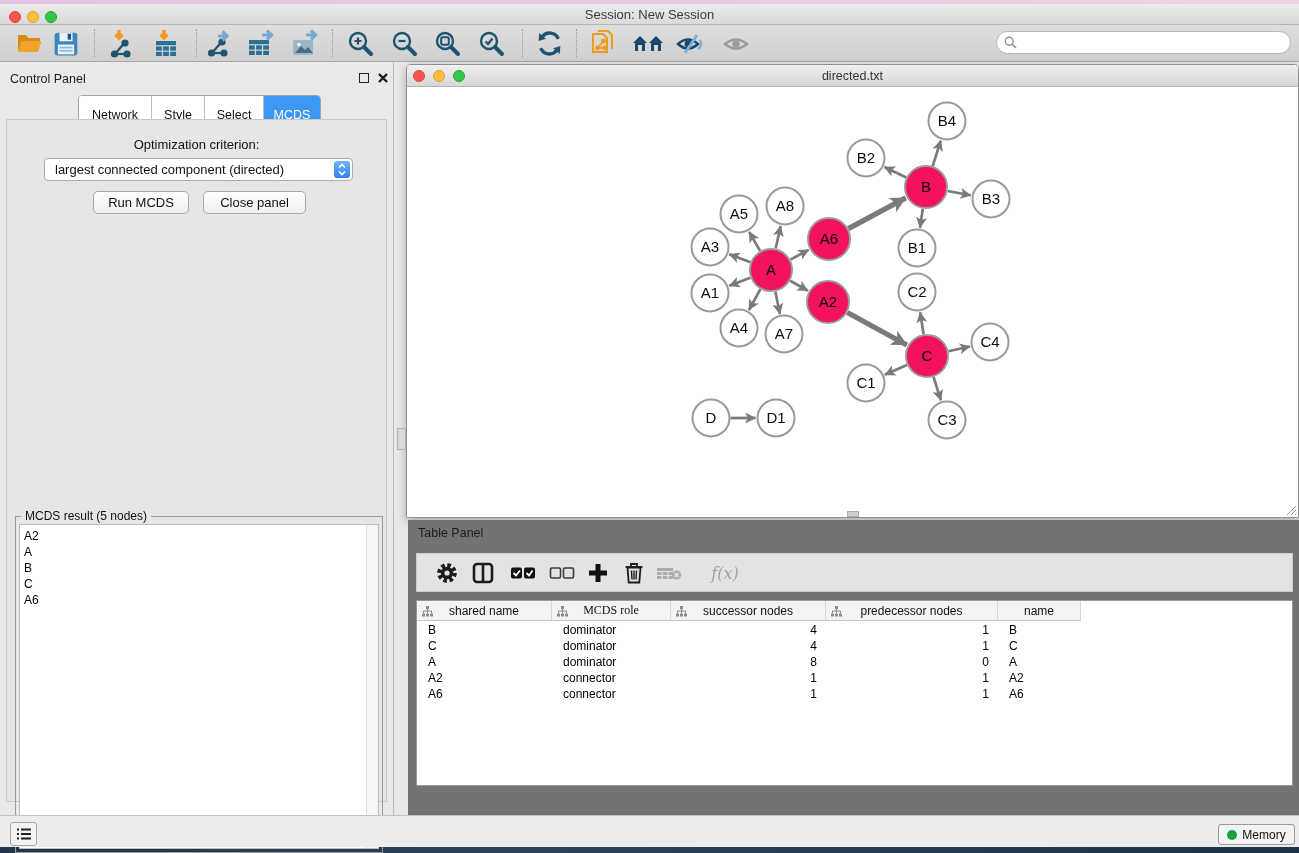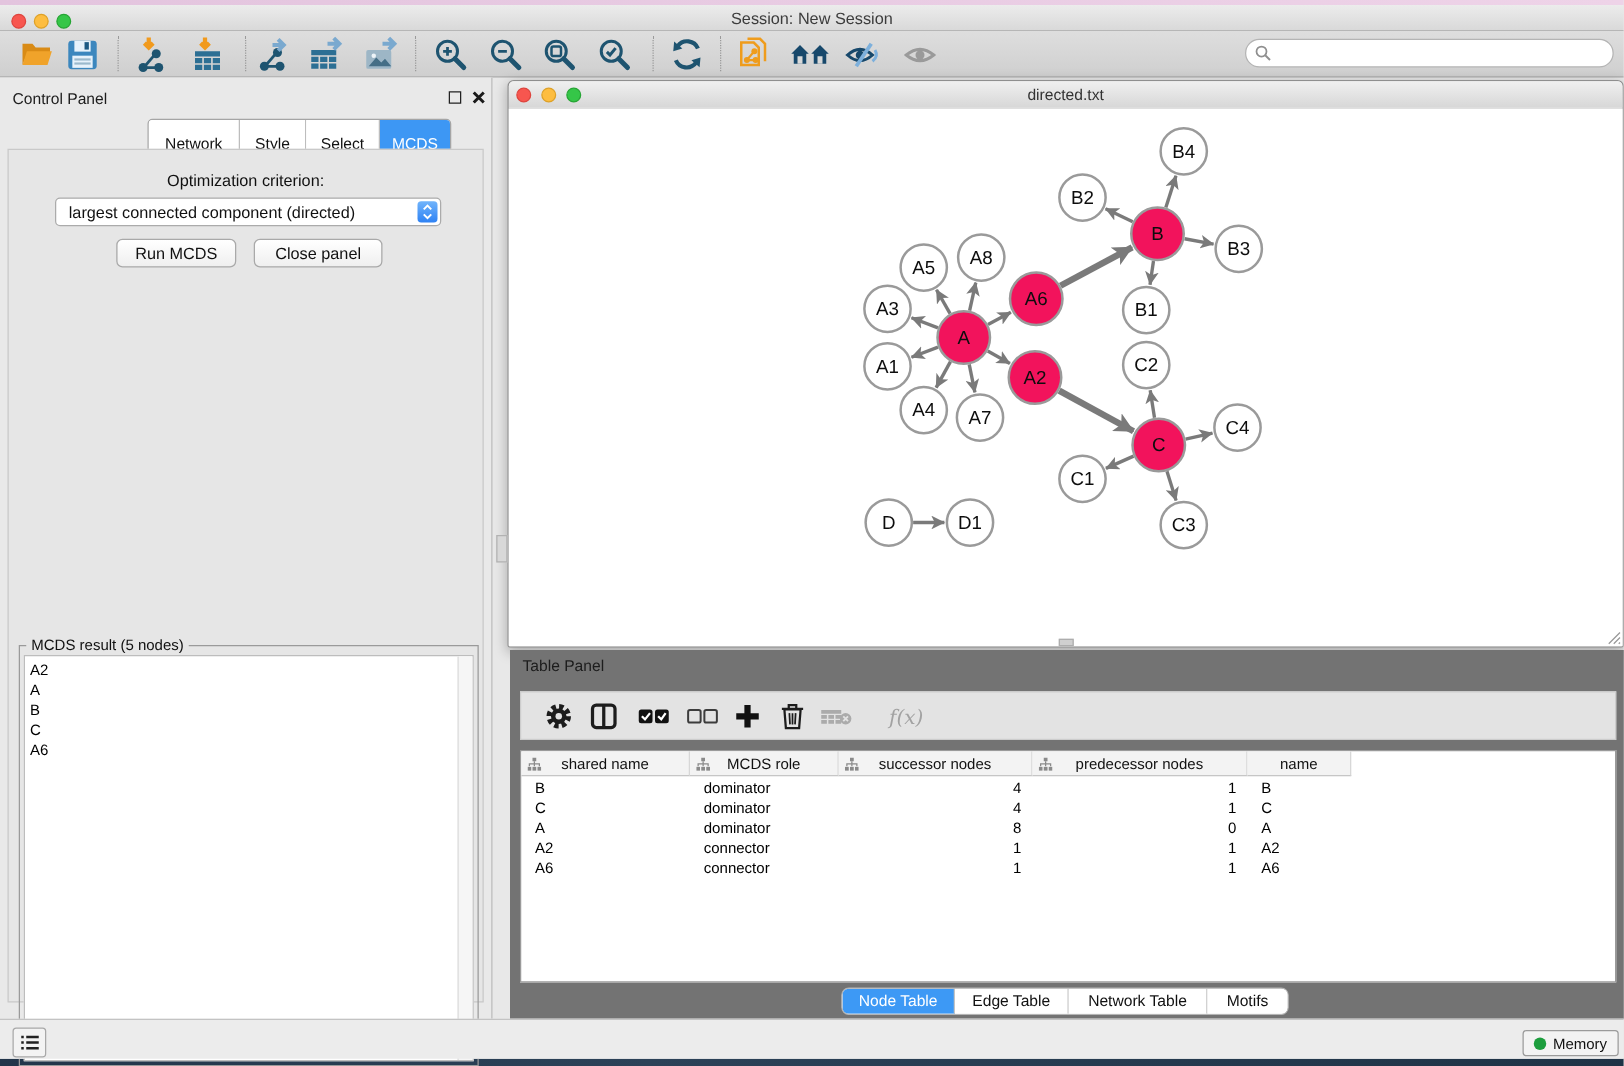--- a/index.html
+++ b/index.html
@@ -28,21 +28,21 @@
   
   #control-panel { left:0; top:62px; width:394px; height:753px; background:#e9e9e9; border-right:1px solid #bcbcbc; }
   .panel-title { font-size:12.5px; color:#1d1d1d; }
   #cp-title { position:absolute; left:10px; top:10px; }
   .float-icon { position:absolute; width:10px; height:10px; border:1.6px solid #222; }
   .close-icon { position:absolute; width:12px; height:12px; }
   .close-icon svg { display:block; }
   #cp-float { left:359px; top:11px; }
   #cp-close { left:377px; top:10px; }
 
-  #cp-tabs { position:absolute; left:78px; top:33px; height:39px; display:flex; border:1px solid #a5a5a5; border-radius:4px; overflow:hidden; background:#fff;margin-left:40px; }
+  #cp-tabs { position:absolute; left:78px; top:33px; height:39px; display:flex; border:1px solid #a5a5a5; border-radius:4px; overflow:hidden; background:#fff; }
   .cp-tab { height:100%; display:flex; align-items:center; justify-content:center; font-size:12.5px; color:#111; background:#fff; border-right:1px solid #bdbdbd; cursor:default; }
   .cp-tab:last-child { border-right:none; }
   .cp-tab.selected { background:#3d97f4; color:#fff; }
 
   #cp-content { position:absolute; left:6px; top:57px; width:381px; height:683px; background:#e6e6e6; border:1px solid #c9c9c9;padding-left:20px; }
   #opt-label { position:absolute; left:0; width:100%; top:17px; text-align:center; font-size:13px; color:#111; }
   #opt-combo { position:absolute; left:37px; top:38px; width:309px; height:23px; background:#fff; border:1px solid #ababab; border-radius:4px; }
   #opt-combo .combo-text { position:absolute; left:10px; top:3px; font-size:13px; color:#111; white-space:nowrap; }
   #combo-stepper { position:absolute; right:2px; top:2px; width:16px; height:17px; border-radius:3px; background:linear-gradient(#71b4fb,#2e82f4); display:flex; flex-direction:column; align-items:center; justify-content:center; }
   .btn { position:absolute; height:23px; background:linear-gradient(#ffffff,#efefef); border:1px solid #a9a9a9; border-radius:5px; font-size:13px; color:#111; display:flex; align-items:center; justify-content:center; }
@@ -468,21 +468,21 @@
         <div class="th-cell" style="width: 135px;">
           <svg class="tree-ic" width="11" height="11" viewBox="0 0 11 11">
             <rect x="4" y="0" width="3" height="3" fill="#8a8a8a"></rect>
             <path d="M5.5 3v2M1.5 7V5h8v2M5.5 5v2" stroke="#8a8a8a" fill="none"></path>
             <rect x="0" y="7.5" width="3" height="3" fill="#8a8a8a"></rect>
             <rect x="4" y="7.5" width="3" height="3" fill="#8a8a8a"></rect>
             <rect x="8" y="7.5" width="3" height="3" fill="#8a8a8a"></rect>
           </svg>
           <span>shared name</span>
         </div>
-        <div class="th-cell" style="width: 119px;">
+        <div class="th-cell" style="width: 119px; font-family: Liberation Serif, serif;">
           <svg class="tree-ic" width="11" height="11" viewBox="0 0 11 11">
             <rect x="4" y="0" width="3" height="3" fill="#8a8a8a"></rect>
             <path d="M5.5 3v2M1.5 7V5h8v2M5.5 5v2" stroke="#8a8a8a" fill="none"></path>
             <rect x="0" y="7.5" width="3" height="3" fill="#8a8a8a"></rect>
             <rect x="4" y="7.5" width="3" height="3" fill="#8a8a8a"></rect>
             <rect x="8" y="7.5" width="3" height="3" fill="#8a8a8a"></rect>
           </svg>
           <span>MCDS role</span>
         </div>
         <div class="th-cell" style="width: 155px;">
@@ -541,26 +541,20 @@
         <div class="trow">
           <div class="tcell" style="width: 135px; text-align: left; padding: 0px 0px 0px 11px;">A6</div>
           <div class="tcell" style="width: 119px; text-align: left; padding: 0px 0px 0px 11px;">connector</div>
           <div class="tcell" style="width: 155px; text-align: right; padding: 0px 9px 0px 0px;">1</div>
           <div class="tcell" style="width: 172px; text-align: right; padding: 0px 9px 0px 0px;">1</div>
           <div class="tcell" style="width: 83px; text-align: left; padding: 0px 0px 0px 11px;">A6</div>
         </div>
       </div>
   </div>
 
-  <div id="tp-tabs">
-      <div class="tp-tab selected" style="width: 90px;">Node Table</div>
-      <div class="tp-tab" style="width: 91px;">Edge Table</div>
-      <div class="tp-tab" style="width: 111px;">Network Table</div>
-      <div class="tp-tab" style="width: 64px;">Motifs</div>
-    </div>
 </div>
 
 <div id="status-bar" class="abs">
   <span id="status-list-btn">
     <svg width="16" height="14" viewBox="0 0 16 14">
         <g stroke="#222" stroke-width="2">
           <line x1="1" y1="2.5" x2="3" y2="2.5"></line>
           <line x1="5" y1="2.5" x2="15" y2="2.5"></line>
           <line x1="1" y1="7" x2="3" y2="7"></line>
           <line x1="5" y1="7" x2="15" y2="7"></line>

